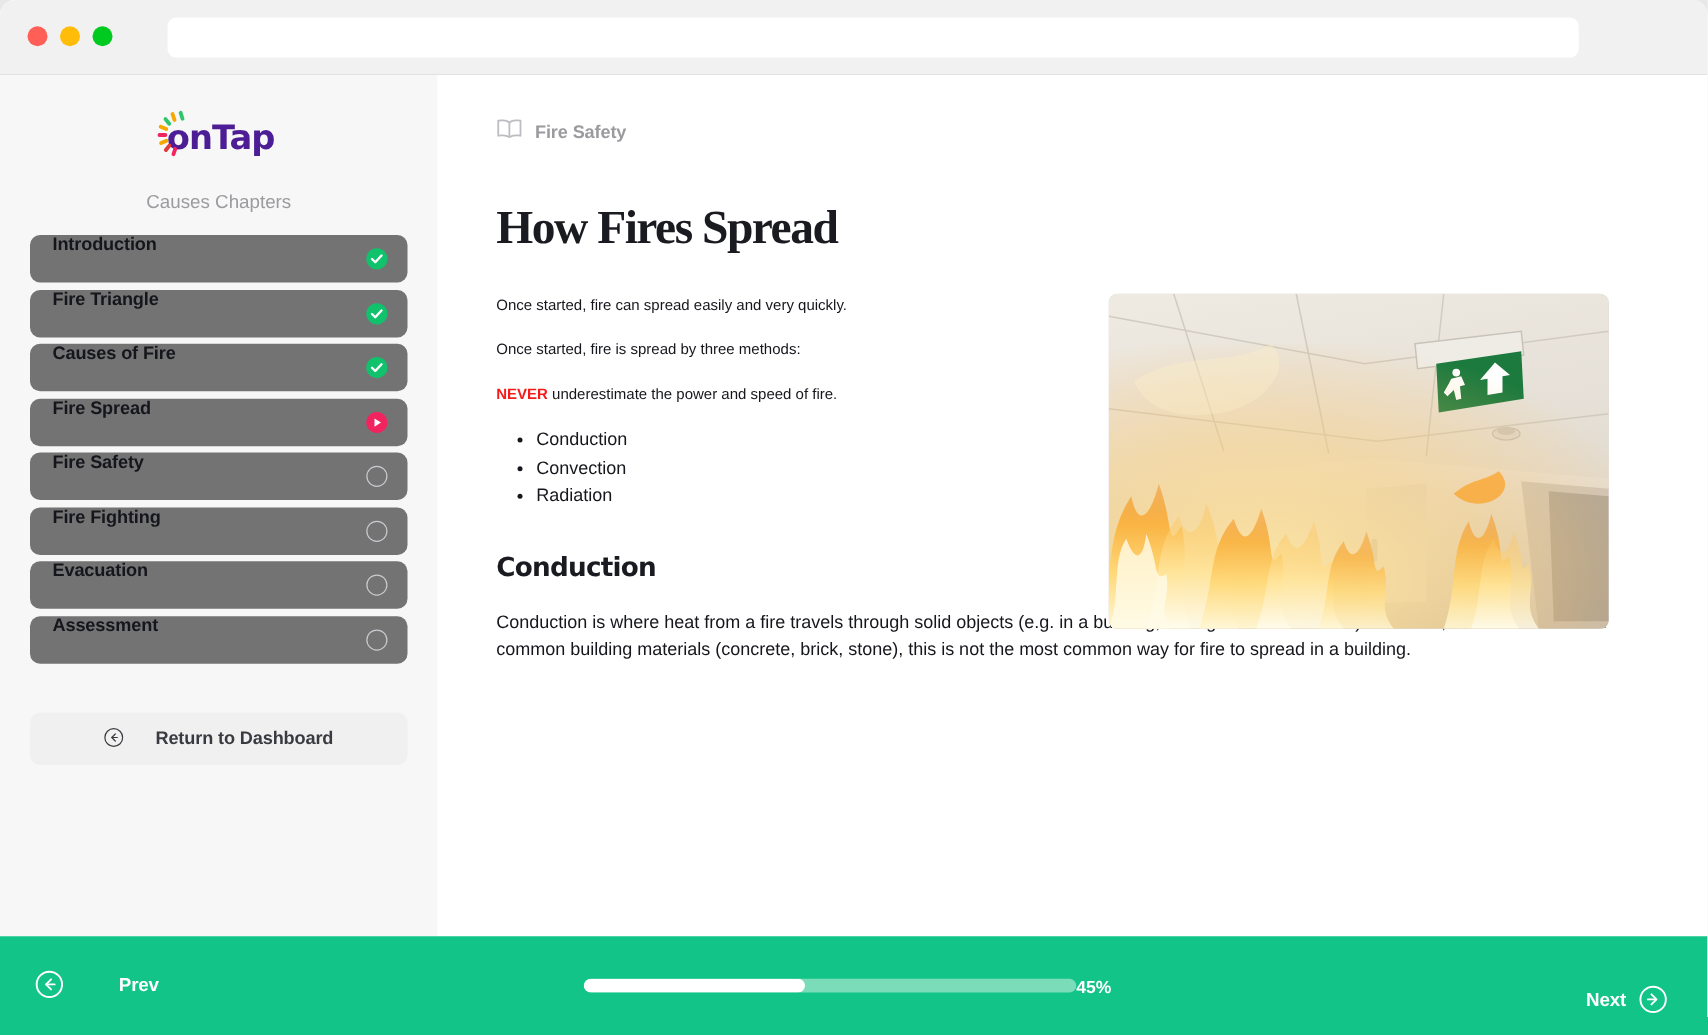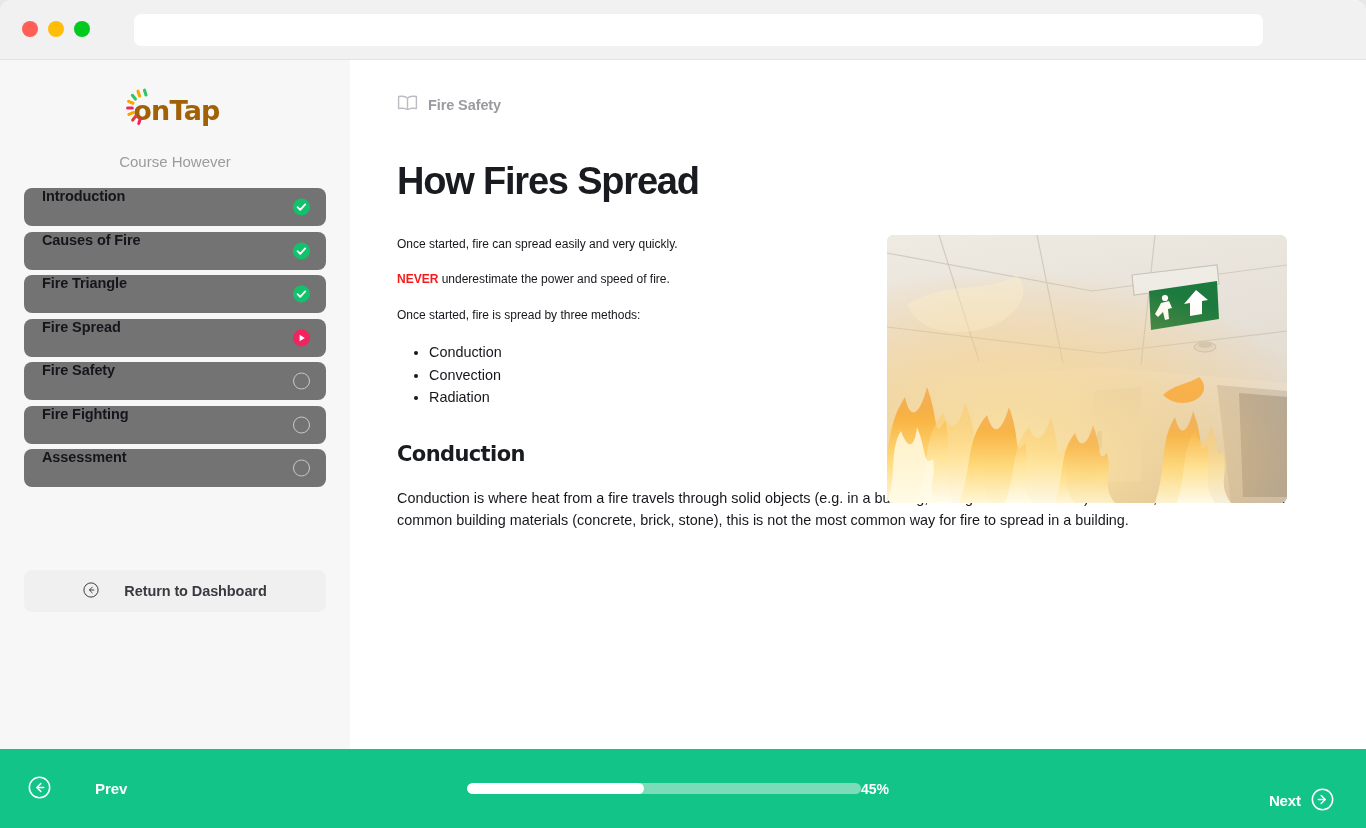--- a/index.html
+++ b/index.html
@@ -90,21 +90,21 @@
   .logo-burst {
     position: absolute;
     left: -6px; top: -3px;
     width: 34px; height: 40px;
   }
   .logo-text {
     font-family: "DejaVu Sans", sans-serif;
     font-size: 27px;
     font-weight: bold;
     letter-spacing: -0.8px;
-    color: #a16207;
+    color: #4c1d95;
     line-height: 1;
     margin-left: 3px;
   }
 
   .section-label {
     position: absolute;
     left: 0; top: 93px;
     width: 350px;
     text-align: center;
     font-size: 15px;
@@ -196,21 +196,21 @@
   .breadcrumb-label {
     font-size: 14.5px;
     font-weight: bold;
     color: #9b9b9f;
     letter-spacing: -0.1px;
   }
 
   .page-title {
     position: absolute;
     left: 47px; top: 100px;
-    font-family: Liberation Sans, sans-serif;
+    font-family: Liberation Serif, serif;
     font-size: 38px;
     font-weight: bold;
     color: #1a1b20;
     letter-spacing: -1.2px;
   }
 
   .content-col {
     position: absolute;
     left: 47px; top: 176px;
     width: 480px;
@@ -350,48 +350,48 @@
                 <line x1="4.9" y1="27.4" x2="9.2" y2="25.6" stroke="#f6a700"></line>
                 <line x1="8.7" y1="33.0" x2="11.6" y2="29.4" stroke="#e03a3a"></line>
                 <line x1="14.8" y1="36.4" x2="16.2" y2="32.0" stroke="#f2245f"></line>
               </g>
             </svg>
           </span>
           <span class="logo-text">onTap</span>
         </div>
       </div>
 
-      <div class="section-label">Course However</div>
+      <div class="section-label">Causes Chapters</div>
 
       <div class="chapter-list">
 
         <div class="chapter">
           <span class="chapter-label">Introduction</span>
           <span class="chapter-status">
             <span class="status-circle done">
               <svg viewBox="0 0 17 17" width="17" height="17" aria-hidden="true">
                 <path d="M4.6 8.7 L7.2 11.3 L12.2 5.9" fill="none" stroke="#ffffff" stroke-width="1.9" stroke-linecap="round" stroke-linejoin="round"></path>
               </svg>
             </span>
           </span>
         </div>
 
         <div class="chapter">
-          <span class="chapter-label">Causes of Fire</span>
+          <span class="chapter-label">Fire Triangle</span>
           <span class="chapter-status">
             <span class="status-circle done">
               <svg viewBox="0 0 17 17" width="17" height="17" aria-hidden="true">
                 <path d="M4.6 8.7 L7.2 11.3 L12.2 5.9" fill="none" stroke="#ffffff" stroke-width="1.9" stroke-linecap="round" stroke-linejoin="round"></path>
               </svg>
             </span>
           </span>
         </div>
 
         <div class="chapter">
-          <span class="chapter-label">Fire Triangle</span>
+          <span class="chapter-label">Causes of Fire</span>
           <span class="chapter-status">
             <span class="status-circle done">
               <svg viewBox="0 0 17 17" width="17" height="17" aria-hidden="true">
                 <path d="M4.6 8.7 L7.2 11.3 L12.2 5.9" fill="none" stroke="#ffffff" stroke-width="1.9" stroke-linecap="round" stroke-linejoin="round"></path>
               </svg>
             </span>
           </span>
         </div>
 
         <div class="chapter">
@@ -412,20 +412,26 @@
           </span>
         </div>
 
         <div class="chapter">
           <span class="chapter-label">Fire Fighting</span>
           <span class="chapter-status">
             <span class="status-circle pending"></span>
           </span>
         </div>
 
+        <div class="chapter">
+          <span class="chapter-label">Evacuation</span>
+          <span class="chapter-status">
+            <span class="status-circle pending"></span>
+          </span>
+        </div>
 
         <div class="chapter">
           <span class="chapter-label">Assessment</span>
           <span class="chapter-status">
             <span class="status-circle pending"></span>
           </span>
         </div>
 
       </div>
 
@@ -452,24 +458,24 @@
             <line x1="11" y1="4.2" x2="11" y2="16.6" stroke="#bcbcc2" stroke-width="1.5"></line>
           </svg>
         </span>
         <span class="breadcrumb-label">Fire Safety</span>
       </div>
 
       <h1 class="page-title">How Fires Spread</h1>
 
       <div class="content-col">
         <p class="para">Once started, fire can spread easily and very quickly.</p>
+        <p class="para">Once started, fire is spread by three methods:</p>
         <p class="para">
           <span class="never">NEVER</span><span> underestimate the power and speed of fire.</span>
         </p>
-        <p class="para">Once started, fire is spread by three methods:</p>
         <ul class="method-list">
           <li>Conduction</li>
           <li>Convection</li>
           <li>Radiation</li>
         </ul>
       </div>
 
       <h2 class="subhead">Conduction</h2>
 
       <p class="wide-para">Conduction is where heat from a fire travels through solid objects (e.g. in a building, through walls and floors). However, due to the nature of common building materials (concrete, brick, stone), this is not the most common way for fire to spread in a building.</p>

